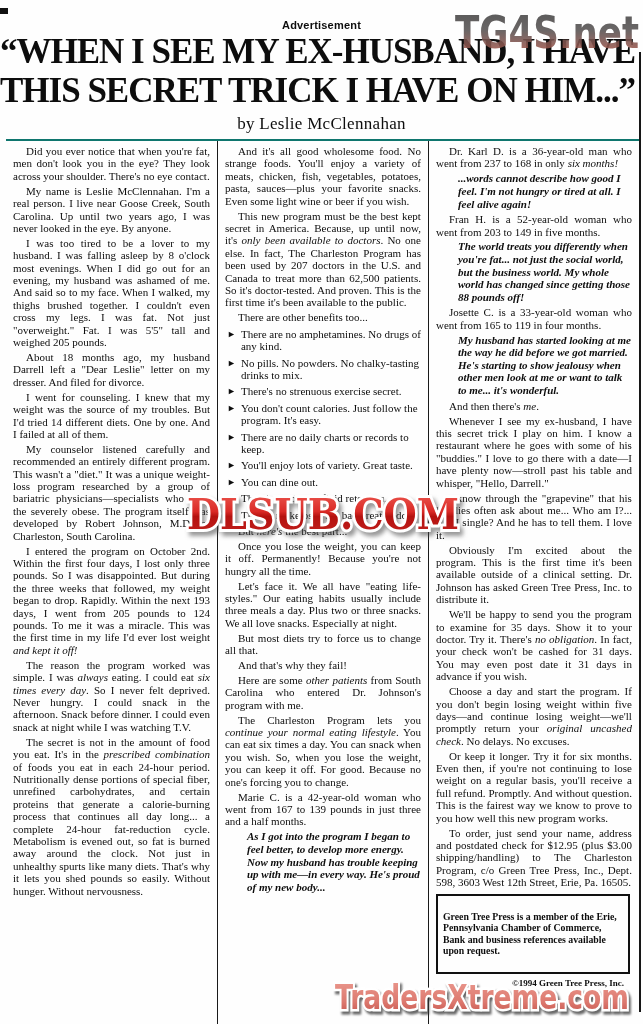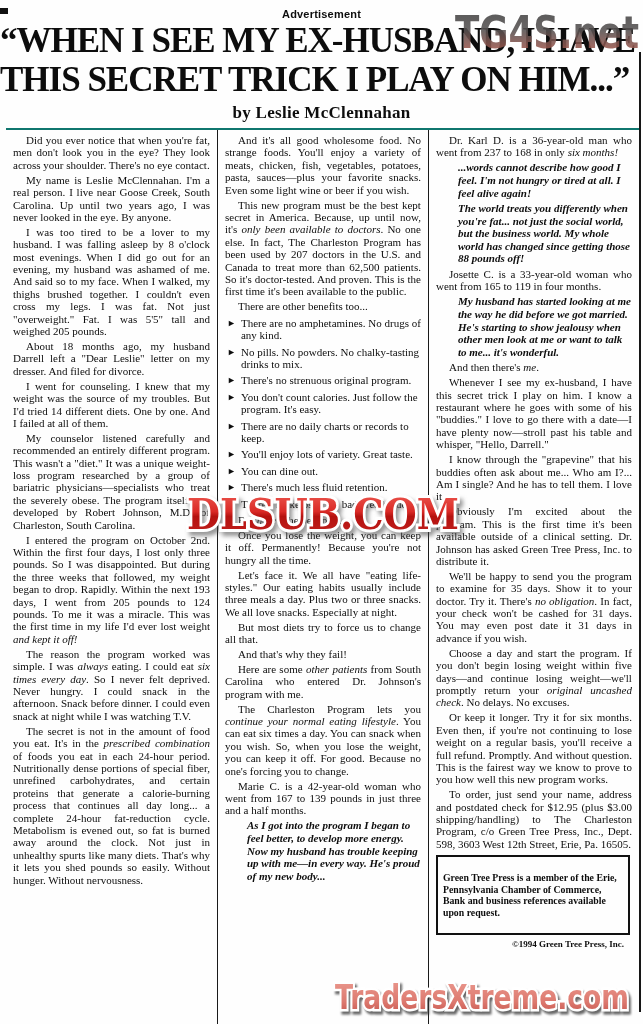--- a/index.html
+++ b/index.html
@@ -6,28 +6,28 @@
   body{
     width:643px;height:1024px;position:relative;overflow:hidden;
     background:#fefefe;color:#0d0d0d;
     font-family:"Liberation Serif", serif;
   }
   .page{position:absolute;inset:0;}
 
   
   .ad-label{
     text-align:center;font-family:"Liberation Sans",sans-serif;
-    font-weight:bold;font-size:11px;padding-top:8px;letter-spacing:.2px;
+    font-weight:bold;font-size:11px;padding-top:19px;letter-spacing:.2px;
   }
   .headline{
     text-align:left;font-weight:bold;font-size:35px;line-height:39px;
     letter-spacing:-1px;margin-top:1px;
   }
   .byline{
-    text-align:center;font-weight:bold;font-size:17px;margin:4px 0 5px;
+    text-align:center;font-weight:normal;font-size:17px;margin:4px 0 5px;
     letter-spacing:.3px;
   }
 
   
   .columns{
     display:flex;align-items:stretch;
     border-top:2px solid #0f766e;
     margin:0 4px 0 6px;height:898px;overflow:hidden;
   }
   .col{
@@ -68,21 +68,21 @@
 <body>
 
 <div class="page">
 
   <div class="edge-dash"></div>
   <div class="edge-rule"></div>
 
   <div class="ad-label">Advertisement</div>
   <div class="headline">
     <div>“WHEN I SEE MY EX-HUSBAND, I HAVE</div>
-    <div>THIS SECRET TRICK I PLAY ON HIM...”</div>
+    <div>THIS SECRET TRICK I HAVE ON HIM...”</div>
   </div>
   <div class="byline">by Leslie McClennahan</div>
 
   <div class="columns">
     <div class="col">
       <div class="blocks">
           <p class="para">Did you ever notice that when you're fat, men don't look you in the eye? They look across your shoulder. There's no eye contact.</p>
           <p class="para">My name is Leslie McClennahan. I'm a real person. I live near Goose Creek, South Carolina. Up until two years ago, I was never looked in the eye. By anyone.</p>
           <p class="para">I was too tired to be a lover to my husband. I was falling asleep by 8 o'clock most evenings. When I did go out for an evening, my husband was ashamed of me. And said so to my face. When I walked, my thighs brushed together. I couldn't even cross my legs. I was fat. Not just "overweight." Fat. I was 5'5" tall and weighed 205 pounds.</p>
           <p class="para">About 18 months ago, my husband Darrell left a "Dear Leslie" letter on my dresser. And filed for divorce.</p>
@@ -101,21 +101,21 @@
           <div class="bullet">
             <span class="arrow">►</span>
             <span class="btext">There are no amphetamines. No drugs of any kind.</span>
           </div>
           <div class="bullet">
             <span class="arrow">►</span>
             <span class="btext">No pills. No powders. No chalky-tasting drinks to mix.</span>
           </div>
           <div class="bullet">
             <span class="arrow">►</span>
-            <span class="btext">There's no strenuous original program.</span>
+            <span class="btext">There's no strenuous exercise secret.</span>
           </div>
           <div class="bullet">
             <span class="arrow">►</span>
             <span class="btext">You don't count calories. Just follow the program. It's easy.</span>
           </div>
           <div class="bullet">
             <span class="arrow">►</span>
             <span class="btext">There are no daily charts or records to keep.</span>
           </div>
           <div class="bullet">
@@ -142,20 +142,21 @@
           <p class="para">Here are some <i>other patients</i> from South Carolina who entered Dr. Johnson's program with me.</p>
           <p class="para">The Charleston Program lets you <i>continue your normal eating lifestyle</i>. You can eat six times a day. You can snack when you wish. So, when you lose the weight, you can keep it off. For good. Because no one's forcing you to change.</p>
           <p class="para">Marie C. is a 42-year-old woman who went from 167 to 139 pounds in just three and a half months.</p>
           <p class="quote">As I got into the program I began to feel better, to develop more energy. Now my husband has trouble keeping up with me—in every way. He's proud of my new body...</p>
         </div>
     </div>
     <div class="col">
       <div class="blocks">
           <p class="para">Dr. Karl D. is a 36-year-old man who went from 237 to 168 in only <i>six months!</i></p>
           <p class="quote">...words cannot describe how good I feel. I'm not hungry or tired at all. I feel alive again!</p>
+          <p class="para">Fran H. is a 52-year-old woman who went from 203 to 149 in five months.</p>
           <p class="quote">The world treats you differently when you're fat... not just the social world, but the business world. My whole world has changed since getting those 88 pounds off!</p>
           <p class="para">Josette C. is a 33-year-old woman who went from 165 to 119 in four months.</p>
           <p class="quote">My husband has started looking at me the way he did before we got married. He's starting to show jealousy when other men look at me or want to talk to me... it's wonderful.</p>
           <p class="para">And then there's <i>me</i>.</p>
           <p class="para">Whenever I see my ex-husband, I have this secret trick I play on him. I know a restaurant where he goes with some of his "buddies." I love to go there with a date—I have plenty now—stroll past his table and whisper, "Hello, Darrell."</p>
           <p class="para">I know through the "grapevine" that his buddies often ask about me... Who am I?... Am I single? And he has to tell them. I love it.</p>
           <p class="para">Obviously I'm excited about the program. This is the first time it's been available outside of a clinical setting. Dr. Johnson has asked Green Tree Press, Inc. to distribute it.</p>
           <p class="para">We'll be happy to send you the program to examine for 35 days. Show it to your doctor. Try it. There's <i>no obligation</i>. In fact, your check won't be cashed for 31 days. You may even post date it 31 days in advance if you wish.</p>
           <p class="para">Choose a day and start the program. If you don't begin losing weight within five days—and continue losing weight—we'll promptly return your <i>original uncashed check</i>. No delays. No excuses.</p>
           <p class="para">Or keep it longer. Try it for six months. Even then, if you're not continuing to lose weight on a regular basis, you'll receive a full refund. Promptly. And without question. This is the fairest way we know to prove to you how well this new program works.</p>

